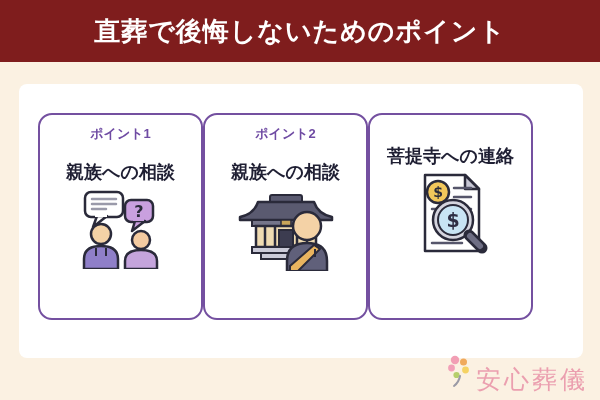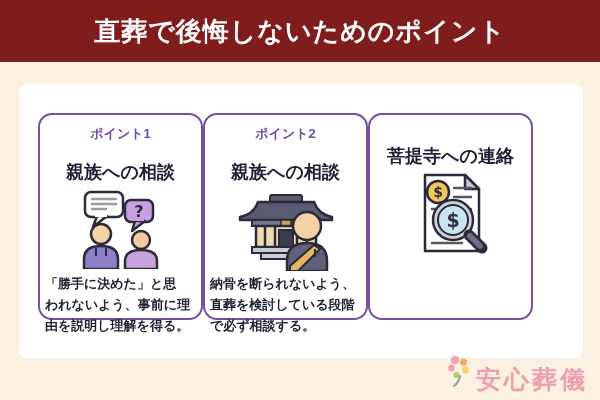--- a/index.html
+++ b/index.html
@@ -46,21 +46,21 @@
     font-size:13px;font-weight:bold;color:#1F1F33;line-height:1.6;
     white-space:pre-line;
   }
 
   
   .logo{
     position:absolute;right:12px;bottom:8px;
     display:flex;align-items:flex-end;gap:3px;
   }
   .logo .brand{
-    font-size:25px;font-weight:bold;color:#EB9FAF;letter-spacing:3px;line-height:1;
+    font-size:25px;font-weight:normal;color:#EB9FAF;letter-spacing:3px;line-height:1;
   }
   svg text{font-family:"DejaVu Sans",sans-serif;}
 </style>
 </head>
 <body>
 
 <div class="stage">
 
   <header class="header">
     <h1>直葬で後悔しないためのポイント</h1>
@@ -85,23 +85,20 @@
             <rect x="58" y="29" width="11" height="3" fill="#C9A0DF"></rect>
             <text x="64" y="28" text-anchor="middle" font-size="16" font-weight="bold" fill="#2A2A3A">?</text>
             <circle cx="26" cy="45" r="10" fill="#F4D2A6" stroke="#2A2A3A" stroke-width="2.5"></circle>
             <path d="M9 80 L9 70 Q9 57 26 57 Q43 57 43 70 L43 80 Z" fill="#8F7FC9" stroke="#2A2A3A" stroke-width="2.5"></path>
             <line x1="21" y1="59" x2="21" y2="67" stroke="#2A2A3A" stroke-width="2"></line>
             <line x1="31" y1="59" x2="31" y2="67" stroke="#2A2A3A" stroke-width="2"></line>
             <circle cx="66" cy="51" r="9" fill="#F4CBA1" stroke="#2A2A3A" stroke-width="2.5"></circle>
             <path d="M50 80 L50 72 Q50 61 66 61 Q82 61 82 72 L82 80 Z" fill="#C4A4DC" stroke="#2A2A3A" stroke-width="2.5"></path>
           </svg>
         </div>
-        <p class="card-desc">「勝手に決めた」と思
-われないよう、事前に理
-由を説明し理解を得る。</p>
       </section>
 
       <section class="card">
         <div class="point-label">ポイント2</div>
         <h2 class="card-title">親族への相談</h2>
         <div class="icon-wrap">
           <svg width="104" height="84" viewBox="0 0 104 84" aria-hidden="true">
             <rect x="36" y="8" width="32" height="8" rx="2" fill="#5A5A70" stroke="#2A2A3A" stroke-width="2"></rect>
             <path d="M6 30 Q20 27 24 15 L80 15 Q84 27 98 30 L98 33 L6 33 Z" fill="#5A5A70" stroke="#2A2A3A" stroke-width="2.5" stroke-linejoin="round"></path>
             <rect x="18" y="33" width="68" height="6" fill="#75758A" stroke="#2A2A3A" stroke-width="2"></rect>
@@ -113,23 +110,20 @@
             <line x1="73" y1="39" x2="73" y2="60" stroke="#2A2A3A" stroke-width="2.5"></line>
             <rect x="45" y="43" width="14" height="17" fill="#3C3C50" stroke="#2A2A3A" stroke-width="2"></rect>
             <rect x="18" y="60" width="68" height="6" fill="#CACAD8" stroke="#2A2A3A" stroke-width="2"></rect>
             <rect x="27" y="66" width="50" height="6" fill="#CACAD8" stroke="#2A2A3A" stroke-width="2"></rect>
             <circle cx="73" cy="39" r="14" fill="#F4D2A6" stroke="#2A2A3A" stroke-width="2.5"></circle>
             <path d="M53 84 L53 74 Q53 56 73 56 Q93 56 93 74 L93 84 Z" fill="#60607A" stroke="#2A2A3A" stroke-width="2.5"></path>
             <path d="M80 58 L56 79 L56 84 L64 84 L86 62 Z" fill="#E9B45F" stroke="#2A2A3A" stroke-width="2"></path>
             <line x1="81" y1="62" x2="81" y2="70" stroke="#2A2A3A" stroke-width="2"></line>
           </svg>
         </div>
-        <p class="card-desc">納骨を断られないよう、
-直葬を検討している段階
-で必ず相談する。</p>
       </section>
 
       <section class="card">
         <h2 class="card-title">菩提寺への連絡</h2>
         <div class="icon-wrap">
           <svg width="88" height="84" viewBox="0 0 88 84" aria-hidden="true">
             <path d="M18 4 L58 4 L72 18 L72 80 L18 80 Z" fill="#FEFEFE" stroke="#2A2A3A" stroke-width="2.5" stroke-linejoin="round"></path>
             <path d="M58 4 L58 18 L72 18 Z" fill="#C6C6D4" stroke="#2A2A3A" stroke-width="2.5" stroke-linejoin="round"></path>
             <line x1="47" y1="17" x2="64" y2="17" stroke="#55556A" stroke-width="2.5" stroke-linecap="round"></line>
             <line x1="47" y1="26" x2="64" y2="26" stroke="#55556A" stroke-width="2.5" stroke-linecap="round"></line>

